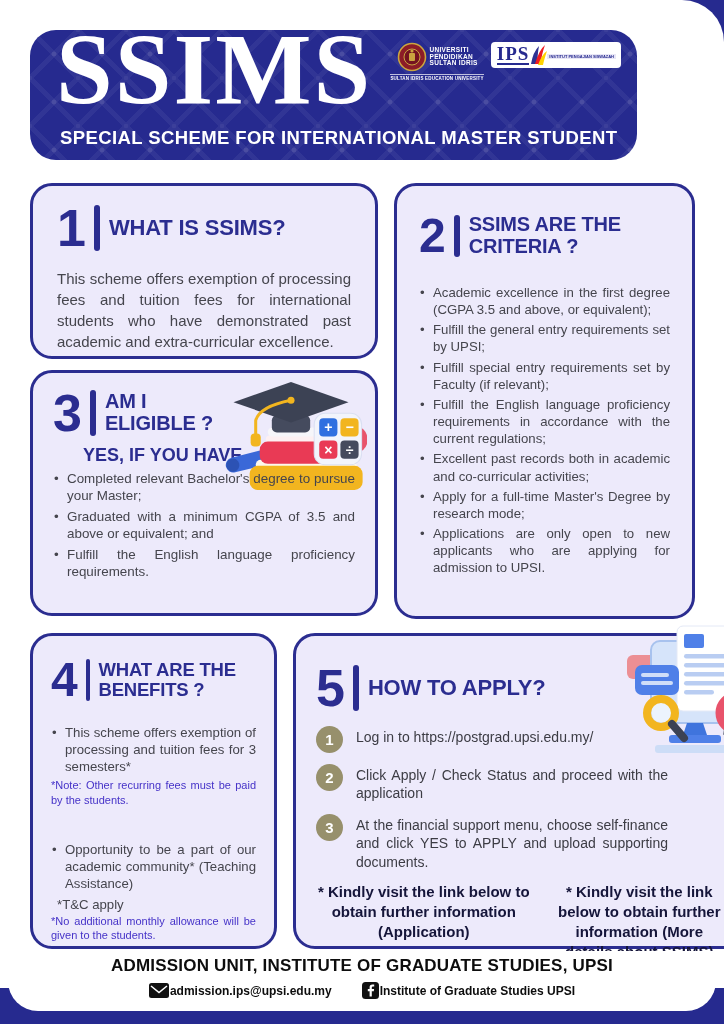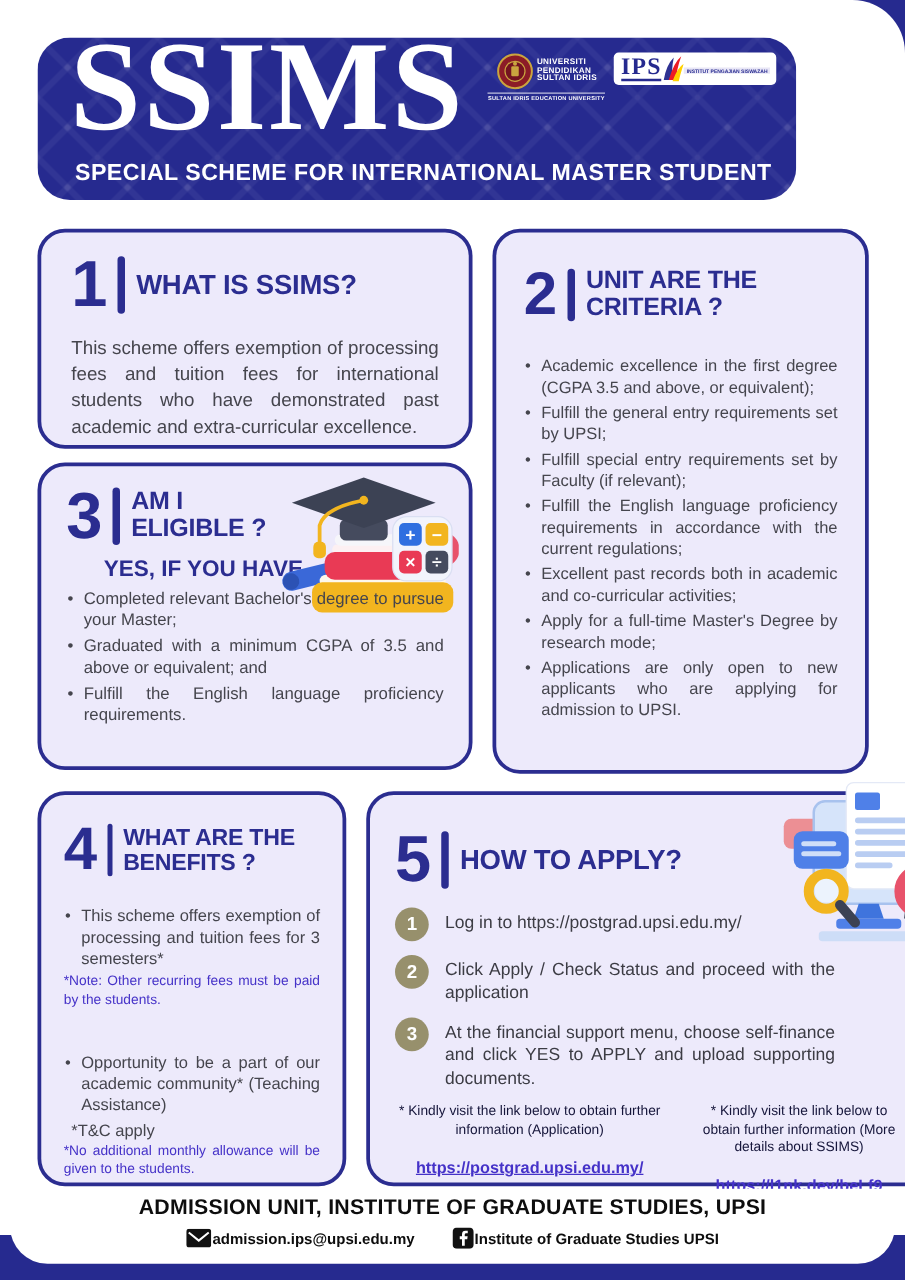--- a/index.html
+++ b/index.html
@@ -89,21 +89,21 @@
   .steps { margin-top:12px; width:352px; }
   .step { display:flex; gap:13px; margin-bottom:11px; }
   .step-circle {
     flex:none; width:27px; height:27px; border-radius:50%; background:#97906c;
     color:#ffffff; font-size:15px; font-weight:800; display:flex; align-items:center; justify-content:center;
   }
   .step-text { font-size:14px; line-height:1.32; color:#3c3c44; text-align:justify; padding-top:2px; }
 
   .notes { display:flex; margin-top:2px; }
   .note-col { flex:1; text-align:center; }
-  .note-text { font-size:11px; font-weight:400; color:#15153a; line-height:1.32; margin:0 auto; }
+  .note-text { font-size:15px; font-weight:700; color:#15153a; line-height:1.32; margin:0 auto; }
   .note-col.left .note-text { max-width:218px; }
   .note-col.right .note-text { max-width:172px; }
   .note-link { display:inline-block; margin-top:15px; font-size:13px; font-weight:800; color:#4532c8; text-decoration:underline; }
 
   
   .bottom-strip { position:absolute; left:0; bottom:0; width:100%; height:36px; background:#262a8f; }
   .footer-panel { position:absolute; left:8px; right:8px; bottom:13px; height:60px; background:#ffffff; border-radius:0 0 30px 30px; }
   .footer-title { text-align:center; margin-top:5px; font-size:17px; font-weight:800; color:#0d0d0d; letter-spacing:.2px; }
   .contact-row { display:flex; justify-content:center; align-items:center; gap:30px; margin-top:6px; }
   .contact-item { display:flex; align-items:center; gap:1px; font-size:12px; font-weight:700; color:#0d0d0d; }
@@ -158,21 +158,21 @@
       <span class="head-bar"></span>
       <h2 class="card-title">WHAT IS SSIMS?</h2>
     </div>
     <p class="body-text">This scheme offers exemption of processing fees and tuition fees for international students who have demonstrated past academic and extra-curricular excellence.</p>
   </section>
 
   <section class="card" id="card2">
     <div class="card-head">
       <span class="big-num">2</span>
       <span class="head-bar"></span>
-      <h2 class="card-title">UNIT ARE THE CRITERIA ?</h2>
+      <h2 class="card-title">SSIMS ARE THE CRITERIA ?</h2>
     </div>
     <ul class="bullets">
       <li>Academic excellence in the first degree (CGPA 3.5 and above, or equivalent);</li>
       <li>Fulfill the general entry requirements set by UPSI;</li>
       <li>Fulfill special entry requirements set by Faculty (if relevant);</li>
       <li>Fulfill the English language proficiency requirements in accordance with the current regulations;</li>
       <li>Excellent past records both in academic and co-curricular activities;</li>
       <li>Apply for a full-time Master's Degree by research mode;</li>
       <li>Applications are only open to new applicants who are applying for admission to UPSI.</li>
     </ul>

